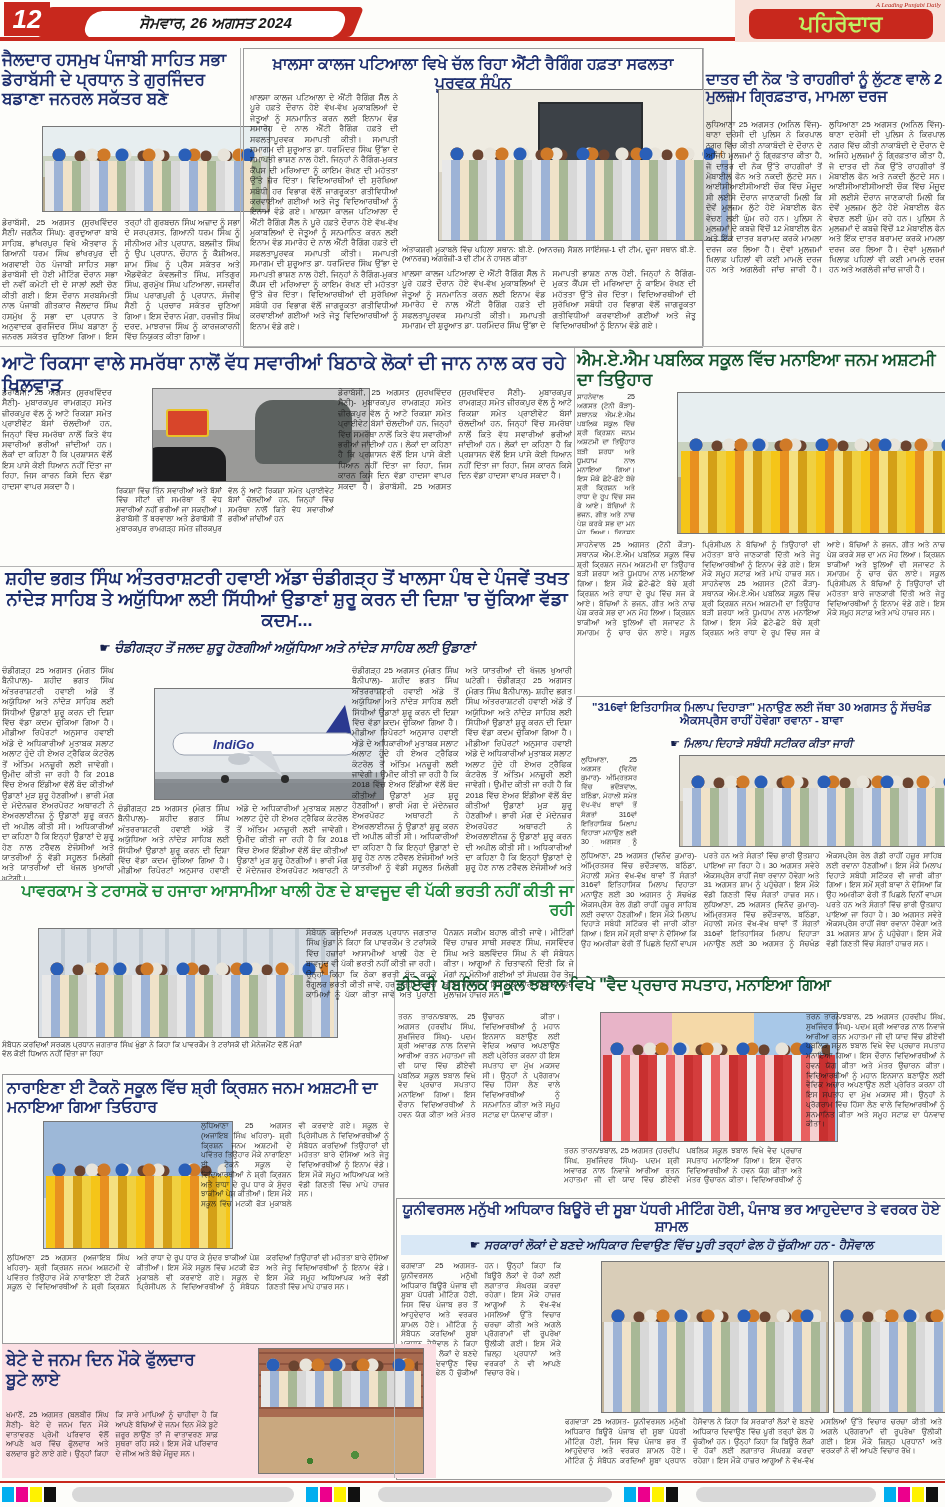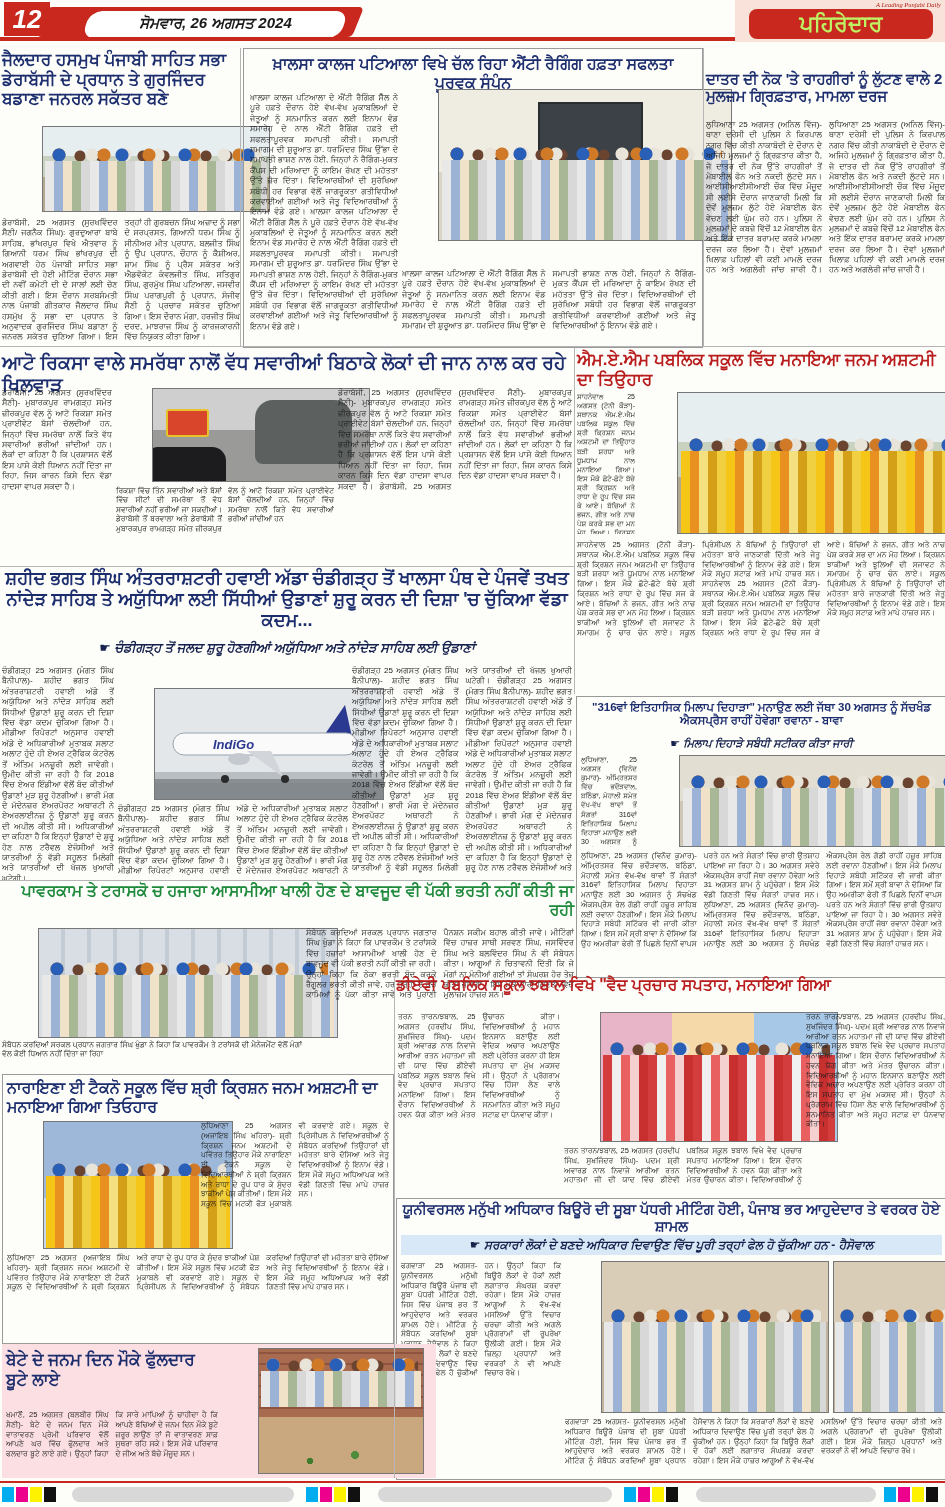--- a/index.html
+++ b/index.html
@@ -3,21 +3,21 @@
 <meta charset="utf-8">
 <style>
   html,body{margin:0;padding:0;background:#e9e9e9;}
   .page{position:relative;width:945px;height:1507px;margin:0 auto;background:#fdfdfa;
         font-family:"Liberation Sans","DejaVu Sans",sans-serif;overflow:hidden;}
   .abs{position:absolute;}
   section{position:absolute;}
   section *{position:absolute;box-sizing:border-box;}
   .boxed{border:1px solid #9a9a9a;}
   .hl{font-weight:bold;color:#1d2e6e;line-height:1.16;margin:0;}
-  .hl.mag{color:#b91c1c;}
+  .hl.mag{color:#14532d;}
   .hl.grn{color:#1f8a3c;}
   .subhead{font-weight:bold;font-style:italic;color:#16214d;text-align:center;}
   .subbar{background:#d9e8f6;}
   .body{font-size:8px;line-height:1.3;color:#1c1c1c;text-align:justify;overflow:hidden;}
   .cols2{column-count:2;column-gap:7px;}
   .cols3{column-count:3;column-gap:7px;}
   .cap{font-size:7.5px;line-height:1.25;color:#111;font-weight:bold;text-align:justify;overflow:hidden;}
   .tiny{font-size:7px;}
   
   .pagenum{left:4px;top:2px;width:46px;height:34px;background:#c8281d;color:#fff;
@@ -98,20 +98,21 @@
     <div class="body cols2" style="left:0;top:170px;width:238px;height:128px;">ਡੇਰਾਬੱਸੀ, 25 ਅਗਸਤ (ਸੁਰਖਵਿੰਦਰ ਸੈਣੀ/ ਜਗਨੈਕ ਸਿੰਘ): ਗੁਰਦੁਆਰਾ ਬਾਬੇ ਸਾਹਿਬ, ਭਾਂਖਰਪੁਰ ਵਿਖੇ ਐਤਵਾਰ ਨੂੰ ਗਿਆਨੀ ਧਰਮ ਸਿੰਘ ਭਾਂਖਰਪੁਰ ਦੀ ਅਗਵਾਈ ਹੇਠ ਪੰਜਾਬੀ ਸਾਹਿਤ ਸਭਾ ਡੇਰਾਬੱਸੀ ਦੀ ਹੋਈ ਮੀਟਿੰਗ ਦੌਰਾਨ ਸਭਾ ਦੀ ਨਵੀਂ ਕਮੇਟੀ ਦੀ ਦੋ ਸਾਲਾਂ ਲਈ ਚੋਣ ਕੀਤੀ ਗਈ। ਇਸ ਦੌਰਾਨ ਸਰਬਸੰਮਤੀ ਨਾਲ ਪੰਜਾਬੀ ਗੀਤਕਾਰ ਜੈਲਦਾਰ ਸਿੰਘ ਹਸਮੁੱਖ ਨੂੰ ਸਭਾ ਦਾ ਪ੍ਰਧਾਨ ਤੇ ਅਨੁਵਾਦਕ ਗੁਰਜਿੰਦਰ ਸਿੰਘ ਬਡਾਣਾ ਨੂੰ ਜਨਰਲ ਸਕੱਤਰ ਚੁਣਿਆ ਗਿਆ। ਇਸ ਤਰ੍ਹਾਂ ਹੀ ਗੁਰਬਚਨ ਸਿੰਘ ਅਜ਼ਾਦ ਨੂੰ ਸਭਾ ਦੇ ਸਰਪ੍ਰਸਤ, ਗਿਆਨੀ ਧਰਮ ਸਿੰਘ ਨੂੰ ਸੀਨੀਅਰ ਮੀਤ ਪ੍ਰਧਾਨ, ਬਲਜੀਤ ਸਿੰਘ ਨੂੰ ਉਪ ਪ੍ਰਧਾਨ, ਚੌਹਾਨ ਨੂੰ ਕੈਸ਼ੀਅਰ, ਸ਼ਾਮ ਸਿੰਘ ਨੂੰ ਪ੍ਰੈਸ ਸਕੱਤਰ ਅਤੇ ਐਡਵੋਕੇਟ ਕੰਵਲਜੀਤ ਸਿੰਘ, ਸਤਿਗੁਰ ਸਿੰਘ, ਗੁਰਮੁੱਖ ਸਿੰਘ ਪਟਿਆਲਾ, ਜਸਵੀਰ ਸਿੰਘ ਪਰਾਗਪੁਰੀ ਨੂੰ ਪ੍ਰਧਾਨ, ਸੰਜੀਵ ਸੈਣੀ ਨੂੰ ਪ੍ਰਚਾਰ ਸਕੱਤਰ ਚੁਣਿਆ ਗਿਆ। ਇਸ ਦੌਰਾਨ ਮੰਗਾ, ਹਰਜੀਤ ਸਿੰਘ ਦਰਦ, ਮਾਝਰਾਜ ਸਿੰਘ ਨੂੰ ਕਾਰਜਕਾਰਨੀ ਵਿੱਚ ਨਿਯੁਕਤ ਕੀਤਾ ਗਿਆ।</div>
   </section>
 
   <section class="boxed" style="left:243px;top:48px;width:458px;height:298px;">
     <h2 class="hl" style="left:6px;top:6px;width:446px;height:26px;font-size:16px;text-align:center;">ਖ਼ਾਲਸਾ ਕਾਲਜ ਪਟਿਆਲਾ ਵਿਖੇ ਚੱਲ ਰਿਹਾ ਐਂਟੀ ਰੈਗਿੰਗ ਹਫ਼ਤਾ ਸਫਲਤਾ ਪੂਰਵਕ ਸੰਪੰਨ</h2>
     <div class="body" style="left:6px;top:44px;width:148px;height:248px;">ਖ਼ਾਲਸਾ ਕਾਲਜ ਪਟਿਆਲਾ ਦੇ ਐਂਟੀ ਰੈਗਿੰਗ ਸੈੱਲ ਨੇ ਪੂਰੇ ਹਫ਼ਤੇ ਦੌਰਾਨ ਹੋਏ ਵੱਖ-ਵੱਖ ਮੁਕਾਬਲਿਆਂ ਦੇ ਜੇਤੂਆਂ ਨੂੰ ਸਨਮਾਨਿਤ ਕਰਨ ਲਈ ਇਨਾਮ ਵੰਡ ਸਮਾਰੋਹ ਦੇ ਨਾਲ ਐਂਟੀ ਰੈਗਿੰਗ ਹਫ਼ਤੇ ਦੀ ਸਫਲਤਾਪੂਰਵਕ ਸਮਾਪਤੀ ਕੀਤੀ। ਸਮਾਪਤੀ ਸਮਾਗਮ ਦੀ ਸ਼ੁਰੂਆਤ ਡਾ. ਧਰਮਿੰਦਰ ਸਿੰਘ ਉੱਭਾ ਦੇ ਸਮਾਪਤੀ ਭਾਸ਼ਣ ਨਾਲ ਹੋਈ, ਜਿਨ੍ਹਾਂ ਨੇ ਰੈਗਿੰਗ-ਮੁਕਤ ਕੈਂਪਸ ਦੀ ਮਰਿਆਦਾ ਨੂੰ ਕਾਇਮ ਰੱਖਣ ਦੀ ਮਹੱਤਤਾ ਉੱਤੇ ਜ਼ੋਰ ਦਿੱਤਾ। ਵਿਦਿਆਰਥੀਆਂ ਦੀ ਸੁਰੱਖਿਆ ਸਬੰਧੀ ਹਰ ਵਿਭਾਗ ਵੱਲੋਂ ਜਾਗਰੂਕਤਾ ਗਤੀਵਿਧੀਆਂ ਕਰਵਾਈਆਂ ਗਈਆਂ ਅਤੇ ਜੇਤੂ ਵਿਦਿਆਰਥੀਆਂ ਨੂੰ ਇਨਾਮ ਵੰਡੇ ਗਏ। ਖ਼ਾਲਸਾ ਕਾਲਜ ਪਟਿਆਲਾ ਦੇ ਐਂਟੀ ਰੈਗਿੰਗ ਸੈੱਲ ਨੇ ਪੂਰੇ ਹਫ਼ਤੇ ਦੌਰਾਨ ਹੋਏ ਵੱਖ-ਵੱਖ ਮੁਕਾਬਲਿਆਂ ਦੇ ਜੇਤੂਆਂ ਨੂੰ ਸਨਮਾਨਿਤ ਕਰਨ ਲਈ ਇਨਾਮ ਵੰਡ ਸਮਾਰੋਹ ਦੇ ਨਾਲ ਐਂਟੀ ਰੈਗਿੰਗ ਹਫ਼ਤੇ ਦੀ ਸਫਲਤਾਪੂਰਵਕ ਸਮਾਪਤੀ ਕੀਤੀ। ਸਮਾਪਤੀ ਸਮਾਗਮ ਦੀ ਸ਼ੁਰੂਆਤ ਡਾ. ਧਰਮਿੰਦਰ ਸਿੰਘ ਉੱਭਾ ਦੇ ਸਮਾਪਤੀ ਭਾਸ਼ਣ ਨਾਲ ਹੋਈ, ਜਿਨ੍ਹਾਂ ਨੇ ਰੈਗਿੰਗ-ਮੁਕਤ ਕੈਂਪਸ ਦੀ ਮਰਿਆਦਾ ਨੂੰ ਕਾਇਮ ਰੱਖਣ ਦੀ ਮਹੱਤਤਾ ਉੱਤੇ ਜ਼ੋਰ ਦਿੱਤਾ। ਵਿਦਿਆਰਥੀਆਂ ਦੀ ਸੁਰੱਖਿਆ ਸਬੰਧੀ ਹਰ ਵਿਭਾਗ ਵੱਲੋਂ ਜਾਗਰੂਕਤਾ ਗਤੀਵਿਧੀਆਂ ਕਰਵਾਈਆਂ ਗਈਆਂ ਅਤੇ ਜੇਤੂ ਵਿਦਿਆਰਥੀਆਂ ਨੂੰ ਇਨਾਮ ਵੰਡੇ ਗਏ।</div>
     <div class="photo bg-class" style="left:158px;top:40px;width:294px;height:152px;">
       <div class="screen"></div>
       <div class="crowd" style="top:56px;height:96px;"></div>
     </div>
+    <div class="cap" style="left:158px;top:196px;width:294px;height:22px;font-weight:normal;">ਅੰਤਾਕਸ਼ਰੀ ਮੁਕਾਬਲੇ ਵਿੱਚ ਪਹਿਲਾ ਸਥਾਨ: ਬੀ.ਏ. (ਆਨਰਜ਼) ਸੋਸ਼ਲ ਸਾਇੰਸਜ਼-1 ਦੀ ਟੀਮ, ਦੂਜਾ ਸਥਾਨ ਬੀ.ਏ. (ਆਨਰਜ਼) ਅੰਗਰੇਜ਼ੀ-3 ਦੀ ਟੀਮ ਨੇ ਹਾਸਲ ਕੀਤਾ</div>
     <div class="body cols2" style="left:158px;top:220px;width:294px;height:72px;">ਖ਼ਾਲਸਾ ਕਾਲਜ ਪਟਿਆਲਾ ਦੇ ਐਂਟੀ ਰੈਗਿੰਗ ਸੈੱਲ ਨੇ ਪੂਰੇ ਹਫ਼ਤੇ ਦੌਰਾਨ ਹੋਏ ਵੱਖ-ਵੱਖ ਮੁਕਾਬਲਿਆਂ ਦੇ ਜੇਤੂਆਂ ਨੂੰ ਸਨਮਾਨਿਤ ਕਰਨ ਲਈ ਇਨਾਮ ਵੰਡ ਸਮਾਰੋਹ ਦੇ ਨਾਲ ਐਂਟੀ ਰੈਗਿੰਗ ਹਫ਼ਤੇ ਦੀ ਸਫਲਤਾਪੂਰਵਕ ਸਮਾਪਤੀ ਕੀਤੀ। ਸਮਾਪਤੀ ਸਮਾਗਮ ਦੀ ਸ਼ੁਰੂਆਤ ਡਾ. ਧਰਮਿੰਦਰ ਸਿੰਘ ਉੱਭਾ ਦੇ ਸਮਾਪਤੀ ਭਾਸ਼ਣ ਨਾਲ ਹੋਈ, ਜਿਨ੍ਹਾਂ ਨੇ ਰੈਗਿੰਗ-ਮੁਕਤ ਕੈਂਪਸ ਦੀ ਮਰਿਆਦਾ ਨੂੰ ਕਾਇਮ ਰੱਖਣ ਦੀ ਮਹੱਤਤਾ ਉੱਤੇ ਜ਼ੋਰ ਦਿੱਤਾ। ਵਿਦਿਆਰਥੀਆਂ ਦੀ ਸੁਰੱਖਿਆ ਸਬੰਧੀ ਹਰ ਵਿਭਾਗ ਵੱਲੋਂ ਜਾਗਰੂਕਤਾ ਗਤੀਵਿਧੀਆਂ ਕਰਵਾਈਆਂ ਗਈਆਂ ਅਤੇ ਜੇਤੂ ਵਿਦਿਆਰਥੀਆਂ ਨੂੰ ਇਨਾਮ ਵੰਡੇ ਗਏ।</div>
   </section>
 
   <section style="left:706px;top:48px;width:239px;height:298px;">
     <h2 class="hl" style="left:0;top:2px;width:239px;height:64px;font-size:15px;margin-top:20px;">ਦਾਤਰ ਦੀ ਨੋਕ 'ਤੇ ਰਾਹਗੀਰਾਂ ਨੂੰ ਲੁੱਟਣ ਵਾਲੇ 2 ਮੁਲਜ਼ਮ ਗ੍ਰਿਫ਼ਤਾਰ, ਮਾਮਲਾ ਦਰਜ</h2>
     <div class="body cols2" style="left:0;top:72px;width:239px;height:224px;">ਲੁਧਿਆਣਾ 25 ਅਗਸਤ (ਅਨਿਲ ਵਿੱਜ)- ਥਾਣਾ ਦਰੇਸੀ ਦੀ ਪੁਲਿਸ ਨੇ ਕਿਰਪਾਲ ਨਗਰ ਵਿੱਚ ਕੀਤੀ ਨਾਕਾਬੰਦੀ ਦੇ ਦੌਰਾਨ ਦੋ ਅਜਿਹੇ ਮੁਲਜ਼ਮਾਂ ਨੂੰ ਗ੍ਰਿਫ਼ਤਾਰ ਕੀਤਾ ਹੈ, ਜੋ ਦਾਤਰ ਦੀ ਨੋਕ ਉੱਤੇ ਰਾਹਗੀਰਾਂ ਤੋਂ ਮੋਬਾਈਲ ਫੋਨ ਅਤੇ ਨਕਦੀ ਲੁੱਟਦੇ ਸਨ। ਆਈਸੀਆਈਸੀਆਈ ਚੌਕ ਵਿੱਚ ਮੌਜੂਦ ਸੀ ਲਈਸੇ ਦੌਰਾਨ ਜਾਣਕਾਰੀ ਮਿਲੀ ਕਿ ਦੋਵੇਂ ਮੁਲਜ਼ਮ ਲੁੱਟੇ ਹੋਏ ਮੋਬਾਈਲ ਫੋਨ ਵੇਚਣ ਲਈ ਘੁੰਮ ਰਹੇ ਹਨ। ਪੁਲਿਸ ਨੇ ਮੁਲਜ਼ਮਾਂ ਦੇ ਕਬਜ਼ੇ ਵਿੱਚੋਂ 12 ਮੋਬਾਈਲ ਫੋਨ ਅਤੇ ਇੱਕ ਦਾਤਰ ਬਰਾਮਦ ਕਰਕੇ ਮਾਮਲਾ ਦਰਜ ਕਰ ਲਿਆ ਹੈ। ਦੋਵਾਂ ਮੁਲਜ਼ਮਾਂ ਖਿਲਾਫ਼ ਪਹਿਲਾਂ ਵੀ ਕਈ ਮਾਮਲੇ ਦਰਜ ਹਨ ਅਤੇ ਅਗਲੇਰੀ ਜਾਂਚ ਜਾਰੀ ਹੈ। ਲੁਧਿਆਣਾ 25 ਅਗਸਤ (ਅਨਿਲ ਵਿੱਜ)- ਥਾਣਾ ਦਰੇਸੀ ਦੀ ਪੁਲਿਸ ਨੇ ਕਿਰਪਾਲ ਨਗਰ ਵਿੱਚ ਕੀਤੀ ਨਾਕਾਬੰਦੀ ਦੇ ਦੌਰਾਨ ਦੋ ਅਜਿਹੇ ਮੁਲਜ਼ਮਾਂ ਨੂੰ ਗ੍ਰਿਫ਼ਤਾਰ ਕੀਤਾ ਹੈ, ਜੋ ਦਾਤਰ ਦੀ ਨੋਕ ਉੱਤੇ ਰਾਹਗੀਰਾਂ ਤੋਂ ਮੋਬਾਈਲ ਫੋਨ ਅਤੇ ਨਕਦੀ ਲੁੱਟਦੇ ਸਨ। ਆਈਸੀਆਈਸੀਆਈ ਚੌਕ ਵਿੱਚ ਮੌਜੂਦ ਸੀ ਲਈਸੇ ਦੌਰਾਨ ਜਾਣਕਾਰੀ ਮਿਲੀ ਕਿ ਦੋਵੇਂ ਮੁਲਜ਼ਮ ਲੁੱਟੇ ਹੋਏ ਮੋਬਾਈਲ ਫੋਨ ਵੇਚਣ ਲਈ ਘੁੰਮ ਰਹੇ ਹਨ। ਪੁਲਿਸ ਨੇ ਮੁਲਜ਼ਮਾਂ ਦੇ ਕਬਜ਼ੇ ਵਿੱਚੋਂ 12 ਮੋਬਾਈਲ ਫੋਨ ਅਤੇ ਇੱਕ ਦਾਤਰ ਬਰਾਮਦ ਕਰਕੇ ਮਾਮਲਾ ਦਰਜ ਕਰ ਲਿਆ ਹੈ। ਦੋਵਾਂ ਮੁਲਜ਼ਮਾਂ ਖਿਲਾਫ਼ ਪਹਿਲਾਂ ਵੀ ਕਈ ਮਾਮਲੇ ਦਰਜ ਹਨ ਅਤੇ ਅਗਲੇਰੀ ਜਾਂਚ ਜਾਰੀ ਹੈ।</div>
   </section>
 
   <div class="abs vline" style="left:240px;top:48px;height:298px;"></div>
   <div class="abs vline" style="left:703px;top:48px;height:298px;"></div>

